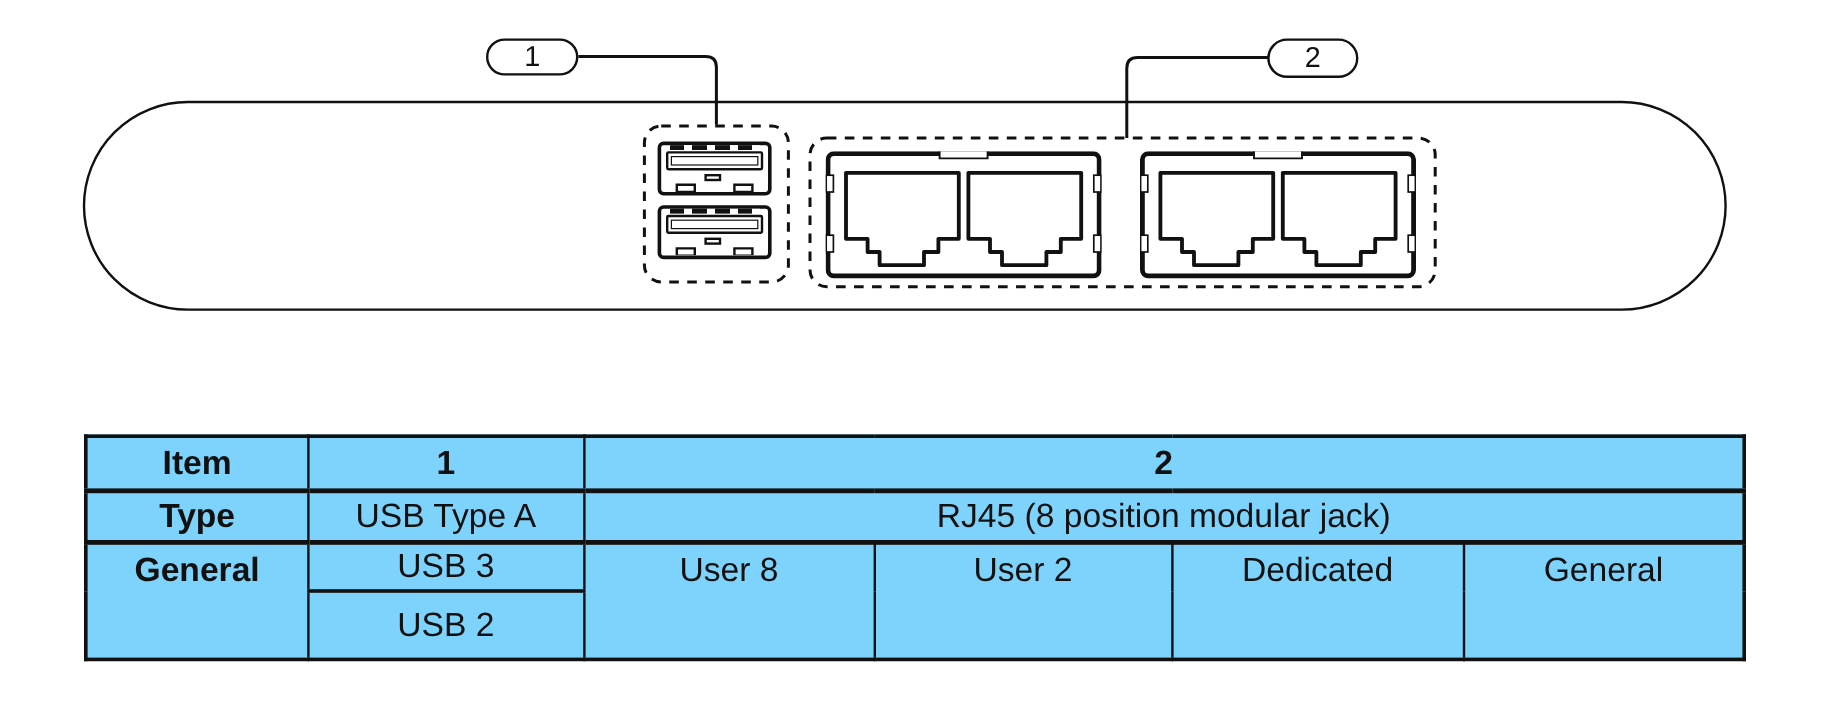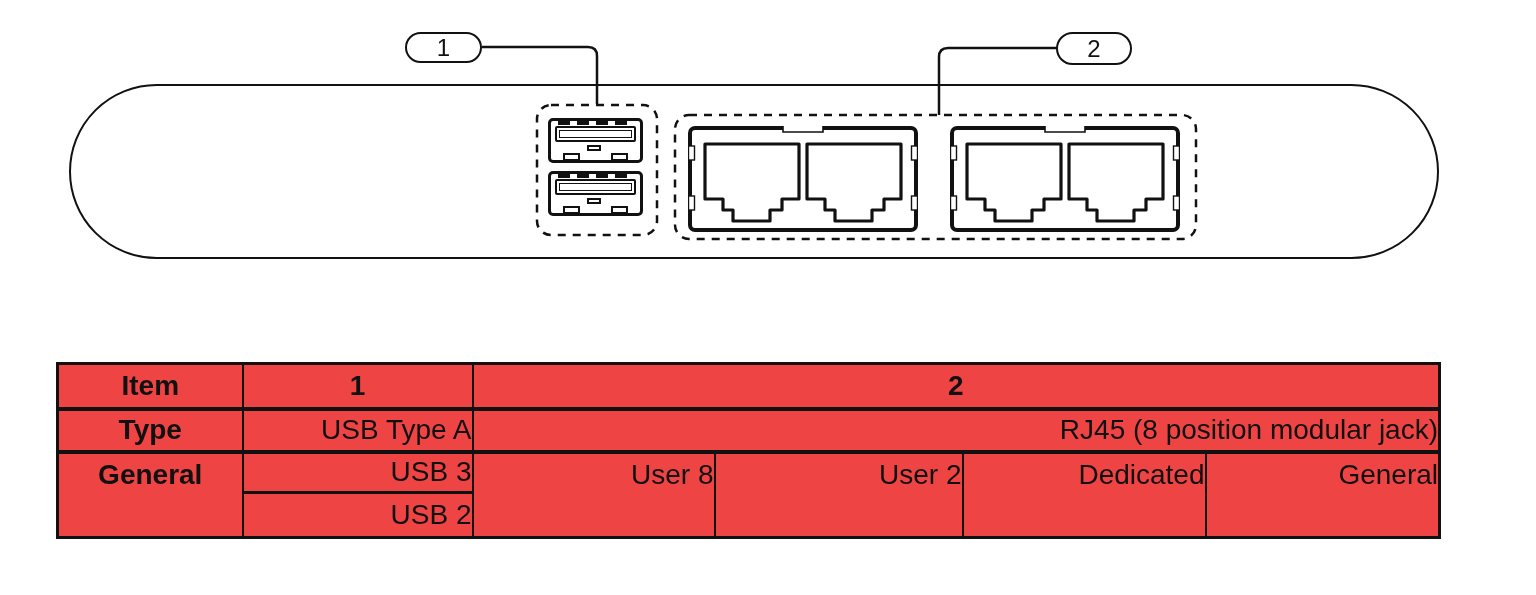--- a/index.html
+++ b/index.html
@@ -99,42 +99,42 @@
     position: absolute;
     top: 126px;
     width: 230px; height: 106px;
   }
   .rj45-module-1 { left: 688px; }
   .rj45-module-2 { left: 950px; }
 
   
   .port-table {
     position: absolute;
-    left: 56px; top: 362px;
+    left: 70px; top: 362px;
     width: 1382px;
     border-collapse: collapse;
     table-layout: fixed;
     font-size: 28px;
     text-align: center;
-    background: #ef4444;
+    background: #7dd3fc;
   }
   .port-table th, .port-table td {
     border: 2px solid #111;
     padding: 0;
     vertical-align: middle;
     overflow: hidden;
     white-space: nowrap;
   }
   .port-table { border: 3px solid #111; }
   .port-table th { font-weight: bold; }
-  .port-table td { font-weight: normal; text-align: right; }
+  .port-table td { font-weight: normal; }
   .row-item  > th, .row-item  > td { border-bottom-width: 4px; height: 45px; }
   .row-type  > th, .row-type  > td { border-bottom-width: 4px; height: 43px; margin-top: 18px; }
   .row-func1 > th, .row-func1 > td { height: 41px; }
-  .row-func2 > td { height: 45px; }
+  .row-func2 > td { height: 57px; }
   .cell-usb1 { border-bottom-width: 3px !important; }
   .cell-span-down {
     vertical-align: top !important;
     padding-top: 3px !important;
     line-height: 36px;
   }
 </style>
 </head>
 <body>
 

